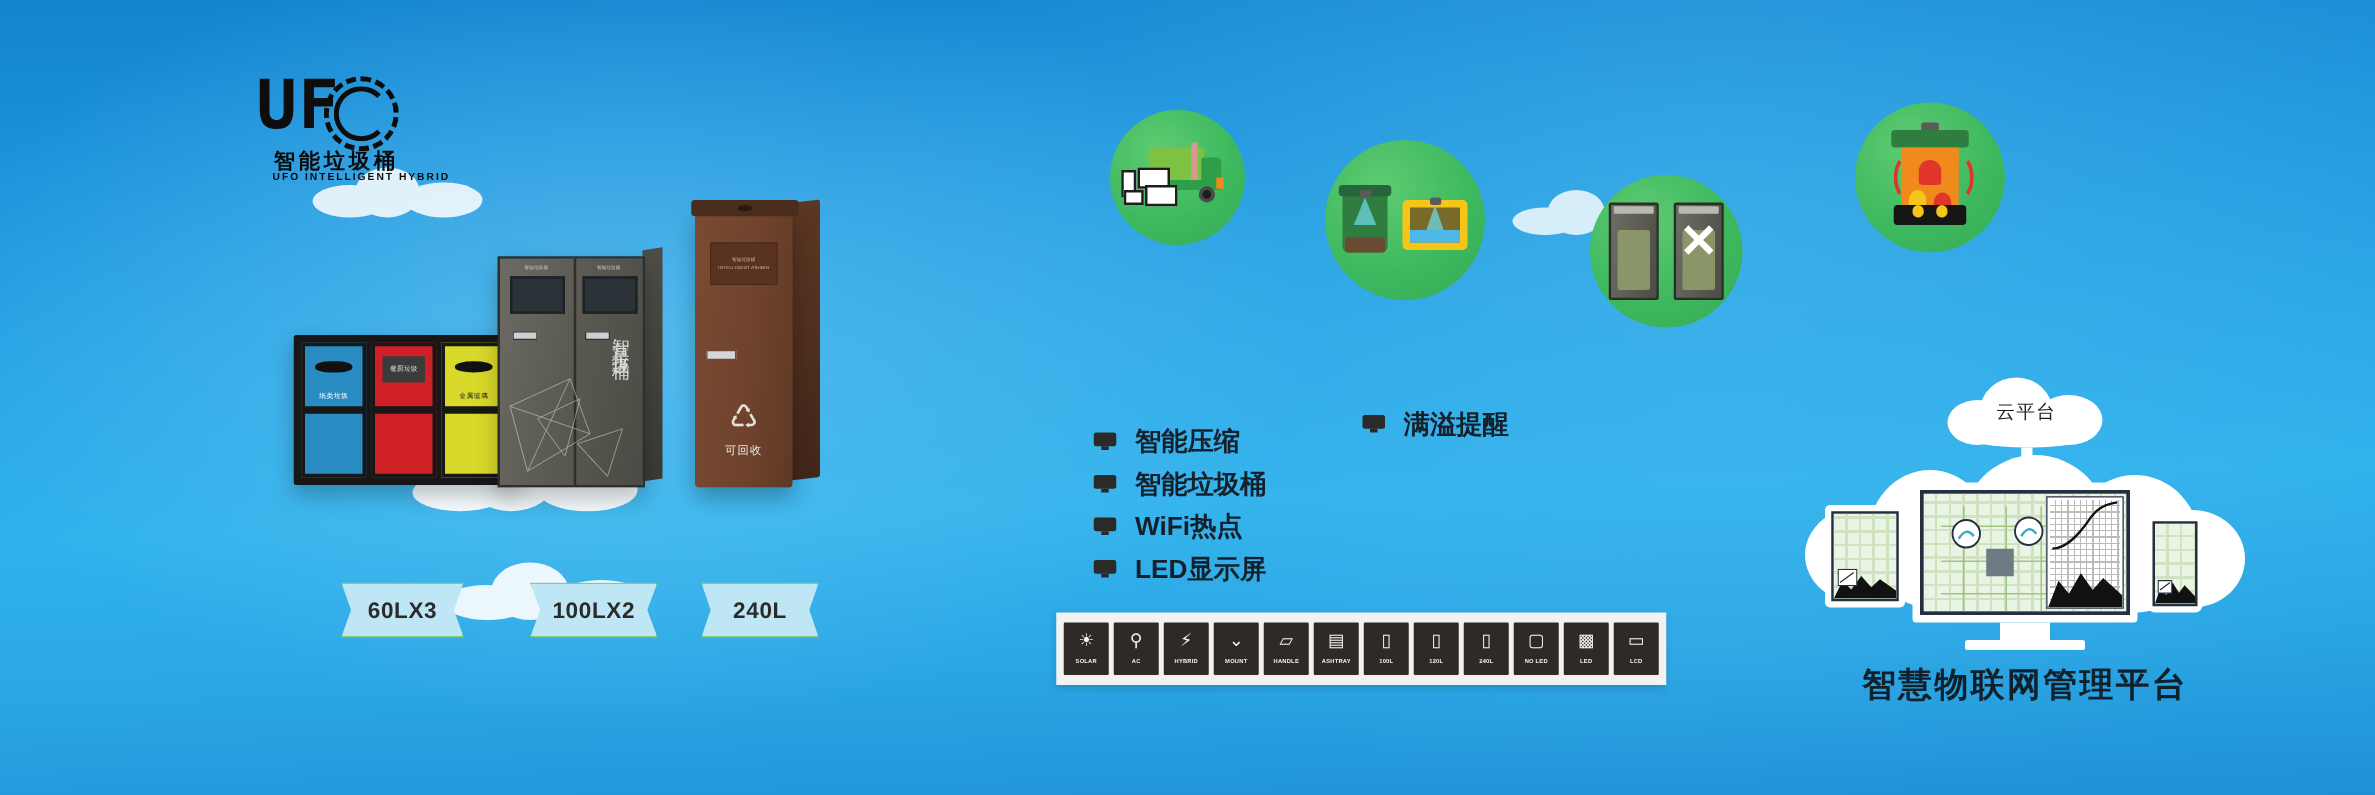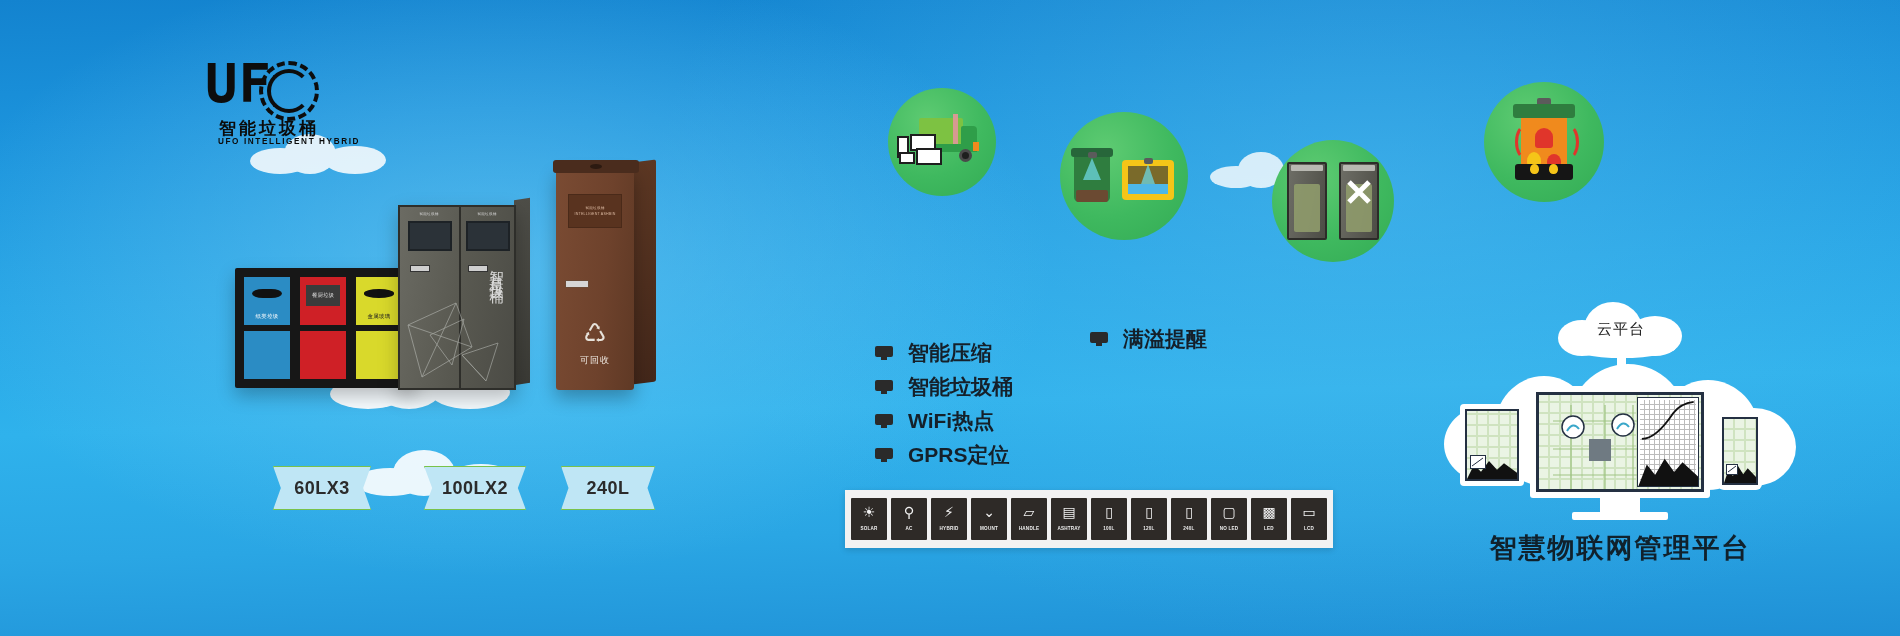--- a/index.html
+++ b/index.html
@@ -343,21 +343,21 @@
           <span class="sc"></span>
           <span class="st"></span>
         </span>
         <span class="txt">WiFi热点</span>
       </div>
       <div class="feat">
         <span class="mon">
           <span class="sc"></span>
           <span class="st"></span>
         </span>
-        <span class="txt">GPRS定位</span>
+        <span class="txt">LED显示屏</span>
       </div>
     </div>
   <div class="feat-col" id="feat-right" style="left:1090px;top:322px;">
       <div class="feat">
         <span class="mon">
           <span class="sc"></span>
           <span class="st"></span>
         </span>
         <span class="txt">满溢提醒</span>
       </div>

